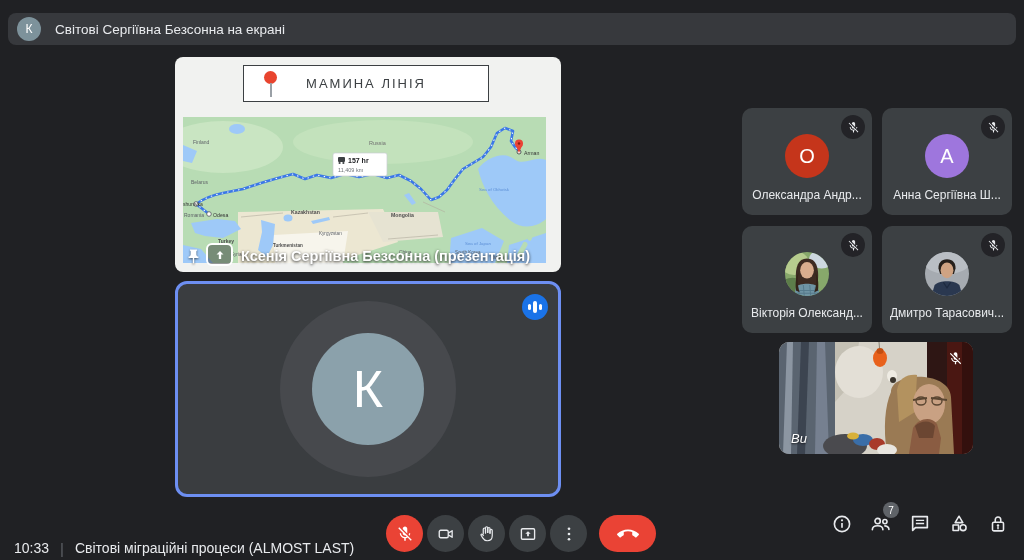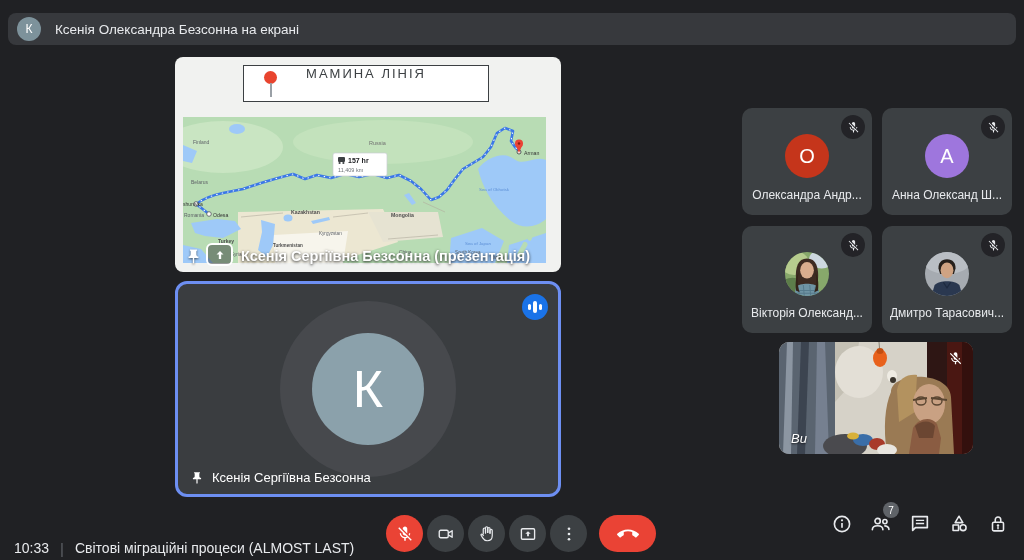--- a/index.html
+++ b/index.html
@@ -6,21 +6,21 @@
   *{box-sizing:border-box;font-family:"Liberation Sans",sans-serif;}
   #app{position:relative;width:1024px;height:560px;background:#202124;overflow:hidden;}
 
   
   .banner{position:absolute;left:8px;top:13px;width:1008px;height:32px;background:#37393d;border-radius:8px;display:flex;align-items:center;padding-left:9px;}
   .banner .avi{width:24px;height:24px;border-radius:50%;background:#7d929b;color:#fff;font-size:12px;display:flex;align-items:center;justify-content:center;}
   .banner .msg{color:#e8eaed;font-size:13.5px;margin-left:14px;}
 
   
   .present{position:absolute;left:175px;top:57px;width:386px;height:215px;background:#f1f2f0;border-radius:8px;overflow:hidden;}
-  .slidebox{position:absolute;left:68px;top:8px;width:246px;height:37px;background:#fff;border:1px solid #3c4043;display:flex;align-items:flex-start;justify-content:center;}
+  .slidebox{position:absolute;left:68px;top:8px;width:246px;height:37px;background:#fff;border:1px solid #3c4043;display:flex;align-items:center;justify-content:center;}
   .slidebox .ttl{font-size:13px;letter-spacing:2px;color:#3c4043;}
   .slidepin{position:absolute;left:20px;top:5px;width:14px;height:27px;}
   .slidepin .head{position:absolute;left:0;top:0;width:13px;height:13px;border-radius:50%;background:#e8442e;}
   .slidepin .stem{position:absolute;left:6px;top:12px;width:1.5px;height:14px;background:#9aa0a6;}
   .mapwrap{position:absolute;left:8px;top:60px;width:363px;height:146px;}
   .ov-pin{position:absolute;left:10px;bottom:7px;width:17px;height:17px;filter:drop-shadow(0 1px 1px rgba(0,0,0,.6));}
   .ov-btn{position:absolute;left:31px;bottom:6px;width:27px;height:23px;border:2px solid #fff;border-radius:6px;background:rgba(40,42,45,.45);display:flex;align-items:center;justify-content:center;}
   .ov-name{position:absolute;left:66px;bottom:8px;color:#fff;font-size:14.5px;text-shadow:0 1px 3px rgba(0,0,0,.85);font-weight:bold;}
 
   
@@ -54,21 +54,21 @@
   .ricon{position:relative;width:23px;height:23px;padding:4px 0;display:flex;align-items:center;justify-content:center;}
   .badge{position:absolute;top:-10px;right:-7px;min-width:16px;height:16px;border-radius:8px;background:#5f6368;color:#fff;font-size:10px;display:flex;align-items:center;justify-content:center;padding:0 4px;}
 </style>
 </head>
 <body>
 
 <div id="app">
 
   <div class="banner">
     <div class="avi">К</div>
-    <div class="msg">Ксенія Олександра Безсонна на екрані</div>
+    <div class="msg">Світові Сергіївна Безсонна на екрані</div>
   </div>
 
   <div class="present">
     <div class="slidebox">
       <div class="slidepin">
           <div class="head"></div>
           <div class="stem"></div>
         </div>
       <div class="ttl">МАМИНА ЛІНІЯ</div>
     </div>
@@ -150,46 +150,40 @@
 
   <div class="speaker">
     <div class="ring">
       <div class="core">К</div>
     </div>
     <div class="audioInd">
       <i style="height:6px"></i>
         <i style="height:12px"></i>
         <i style="height:6px"></i>
     </div>
-    <div class="nameline">
-      <svg width="14" height="14" viewBox="0 0 24 24">
-          <path fill="#fff" d="M16 9V4h1V2H7v2h1v5c0 1.66-1.34 3-3 3v2h6v7l1 1 1-1v-7h6v-2c-1.66 0-3-1.34-3-3z"></path>
-        </svg>
-      <span>Ксенія Сергіївна Безсонна</span>
-    </div>
   </div>
 
   <div class="ptile" style="left:742px;top:108px">
     <div class="pav" style="background:#c5351b">О</div>
     <div class="mute">
         <svg width="13" height="13" viewBox="0 0 24 24">
           <path fill="#e8eaed" d="M19 11h-1.7c0 .74-.16 1.43-.43 2.05l1.23 1.23c.56-.98.9-2.09.9-3.28zm-4.02.17c0-.06.02-.11.02-.17V5c0-1.66-1.34-3-3-3S9 3.34 9 5v.18l5.98 5.99zM4.27 3L3 4.27l6.01 6.01V11c0 1.66 1.33 3 2.99 3 .22 0 .44-.03.65-.08l1.66 1.66c-.71.33-1.5.52-2.31.52-2.76 0-5.3-2.1-5.3-5.1H5c0 3.41 2.72 6.23 6 6.72V21h2v-3.28c.91-.13 1.77-.45 2.54-.9L19.73 21 21 19.73 4.27 3z"></path>
         </svg>
       </div>
     <div class="pname">Олександра Андр...</div>
   </div>
 
   <div class="ptile" style="left:882px;top:108px">
     <div class="pav" style="background:#9e76dd">А</div>
     <div class="mute">
         <svg width="13" height="13" viewBox="0 0 24 24">
           <path fill="#e8eaed" d="M19 11h-1.7c0 .74-.16 1.43-.43 2.05l1.23 1.23c.56-.98.9-2.09.9-3.28zm-4.02.17c0-.06.02-.11.02-.17V5c0-1.66-1.34-3-3-3S9 3.34 9 5v.18l5.98 5.99zM4.27 3L3 4.27l6.01 6.01V11c0 1.66 1.33 3 2.99 3 .22 0 .44-.03.65-.08l1.66 1.66c-.71.33-1.5.52-2.31.52-2.76 0-5.3-2.1-5.3-5.1H5c0 3.41 2.72 6.23 6 6.72V21h2v-3.28c.91-.13 1.77-.45 2.54-.9L19.73 21 21 19.73 4.27 3z"></path>
         </svg>
       </div>
-    <div class="pname">Анна Олександ Ш...</div>
+    <div class="pname">Анна Сергіївна Ш...</div>
   </div>
 
   <div class="ptile" style="left:882px;top:226px">
     <div class="pav">
       <svg width="44" height="44" viewBox="0 0 48 48">
           <defs>
             <clipPath id="cpd">
               <circle cx="24" cy="24" r="24"></circle>
             </clipPath>
           </defs>

